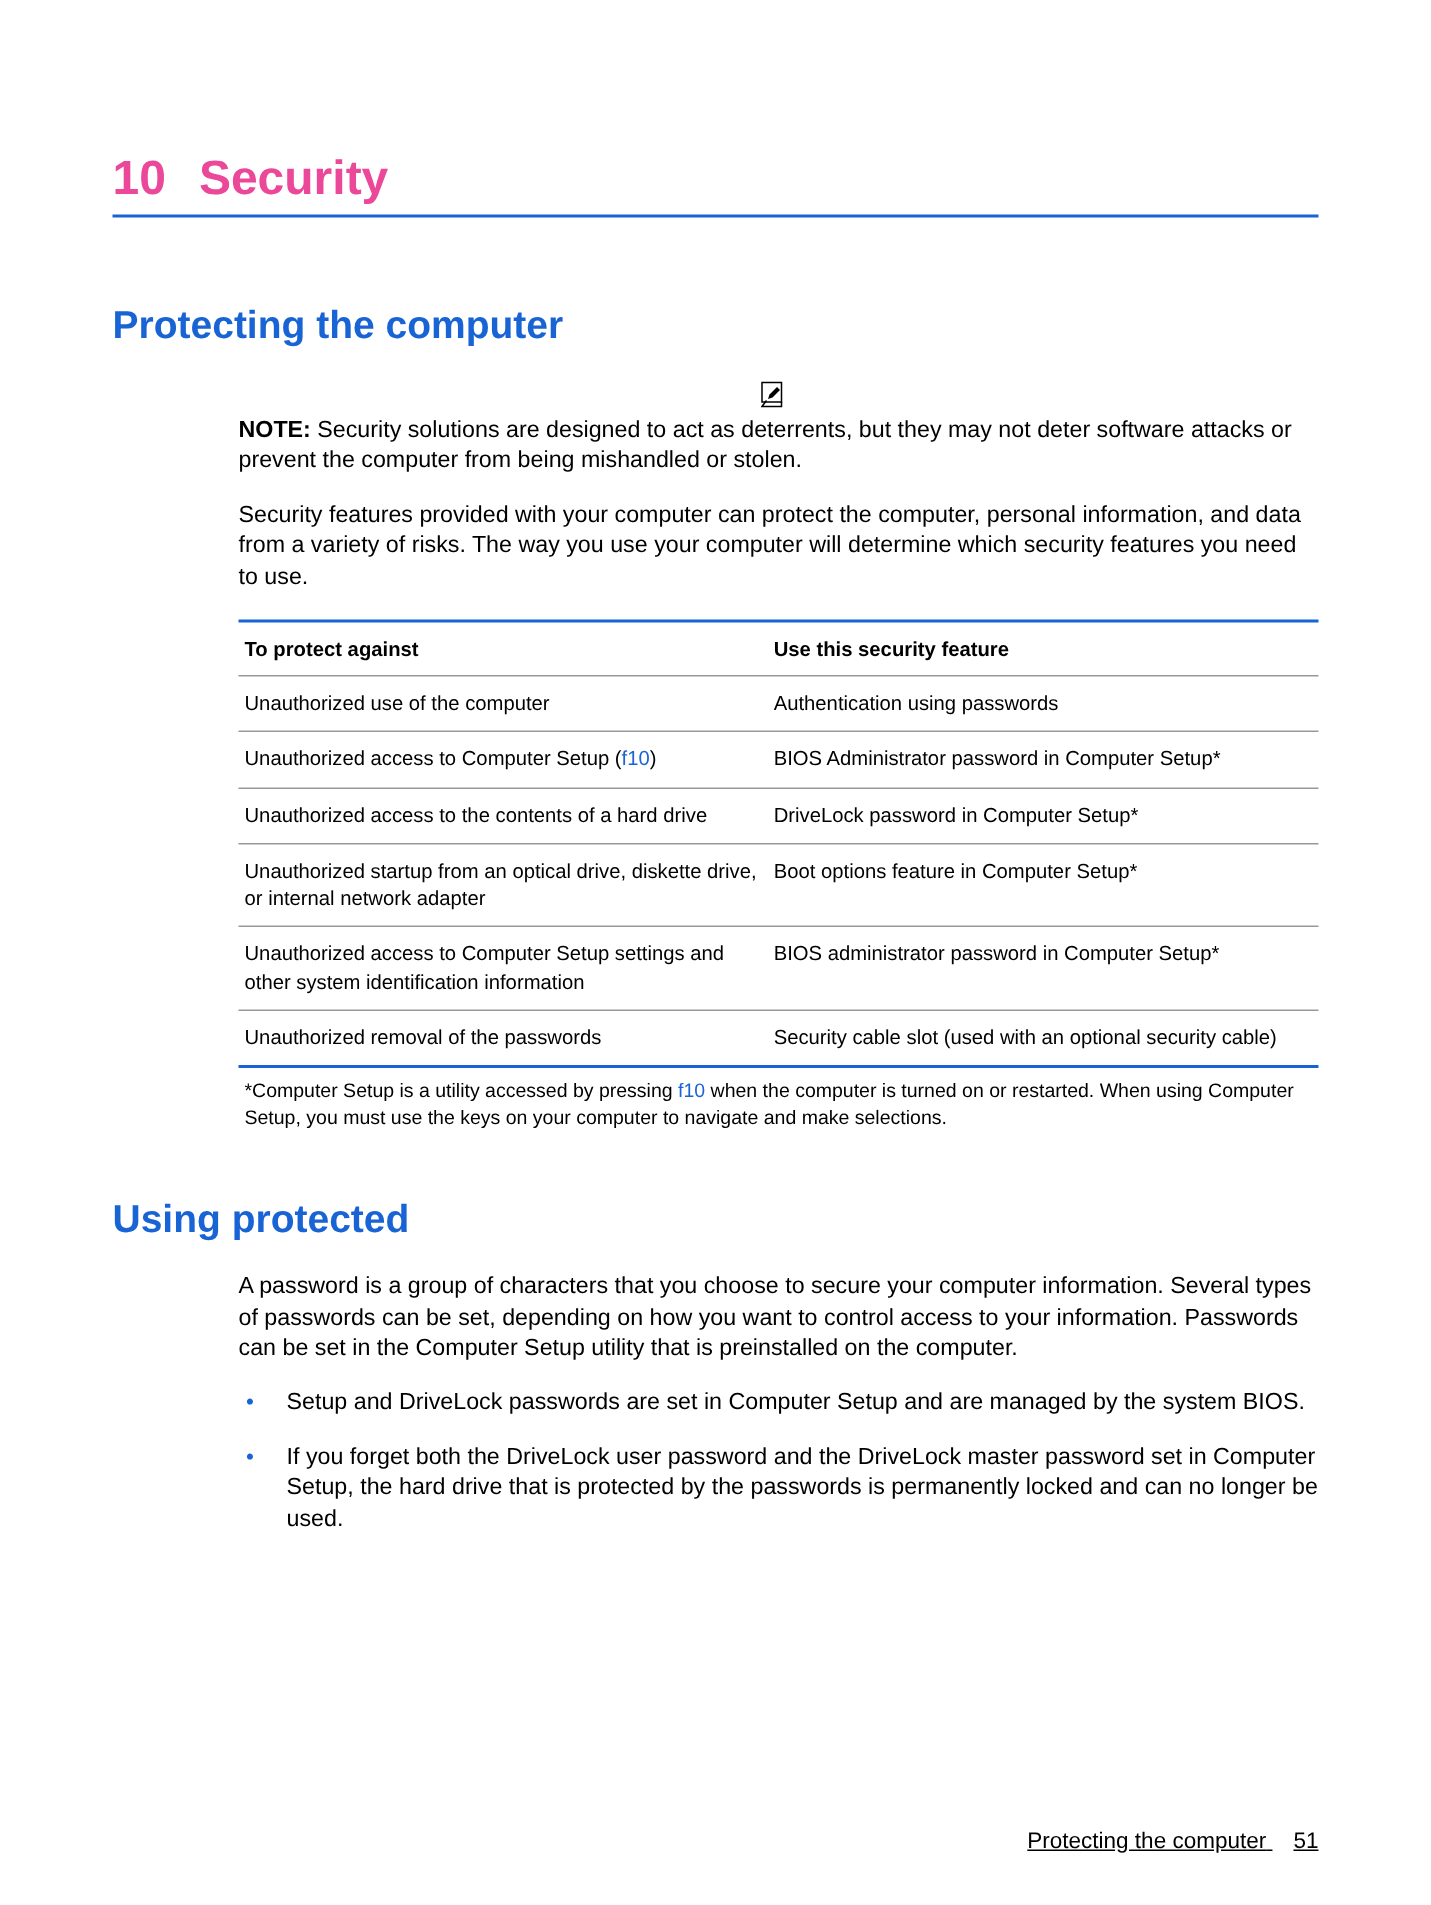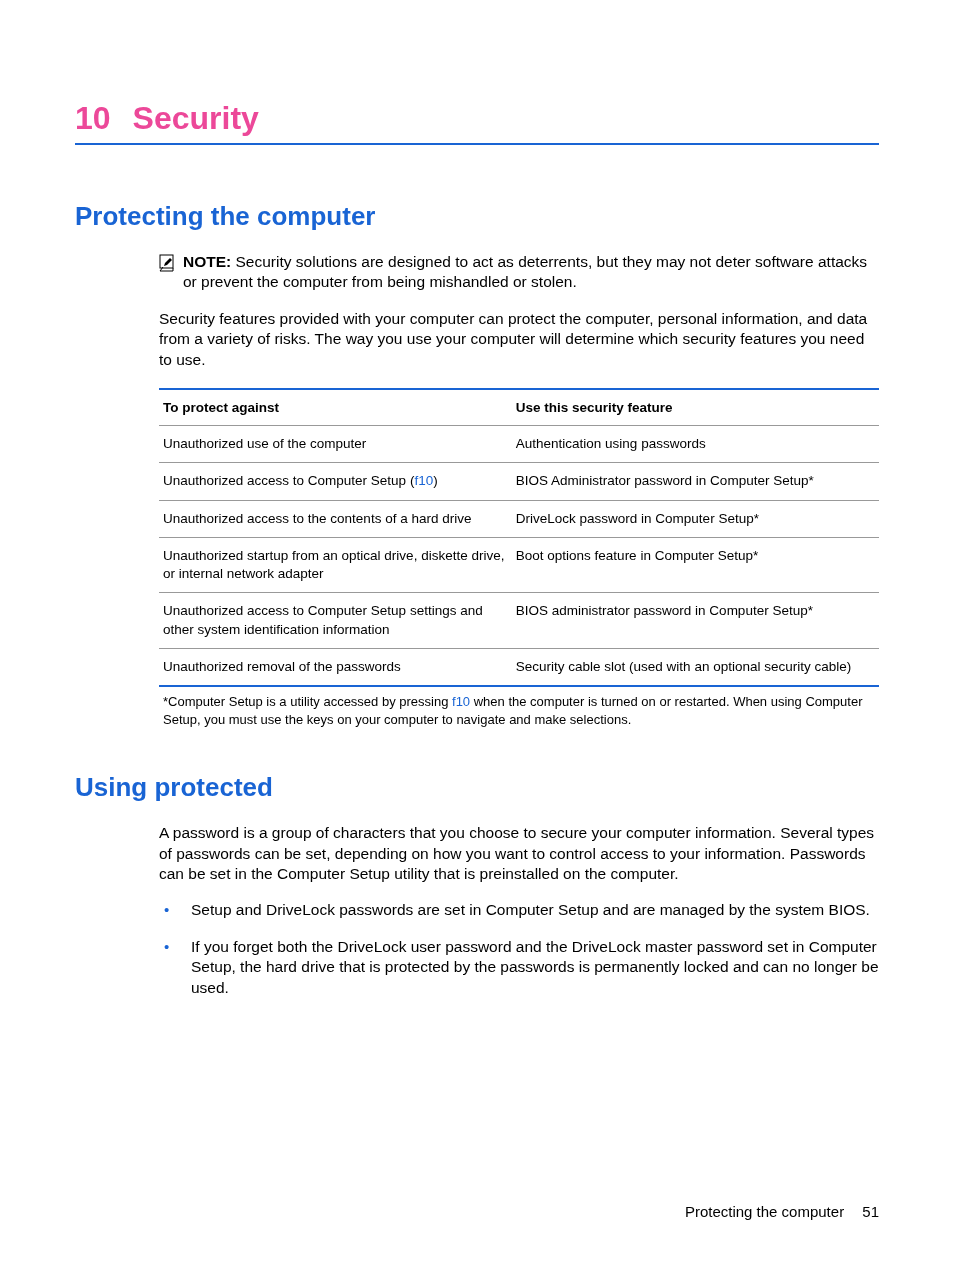--- a/index.html
+++ b/index.html
@@ -34,22 +34,23 @@
       margin-bottom: 20px;
     }
     .section-heading.second {
       margin-top: 44px;
     }
     .content-block {
       padding-left: 84px;
     }
     .note-container {
       display: flex;
-      align-items: flex-start;
+      align-items: center;
       margin-bottom: 16px;
+      flex-direction: column;
     }
     .note-icon {
       flex-shrink: 0;
       margin-right: 6px;
       margin-top: 2px;
     }
     .note-label {
       font-weight: bold;
     }
     .para {
@@ -122,23 +123,24 @@
     }
     .main-list li::before {
       content: "•";
       color: #1964d4;
       position: absolute;
       left: 5px;
       font-size: 15px;
     }
     .page-footer {
       position: absolute;
-      bottom: 50px;
+      bottom: 34px;
       right: 75px;
       font-size: 15px;
+      text-decoration: underline;
     }
     .page-num {
       margin-left: 14px;
     }
   </style>
 </head>
 <body>
 
 <h1 class="chapter-title">
   <span class="chapter-num">10</span><span>Security</span>

